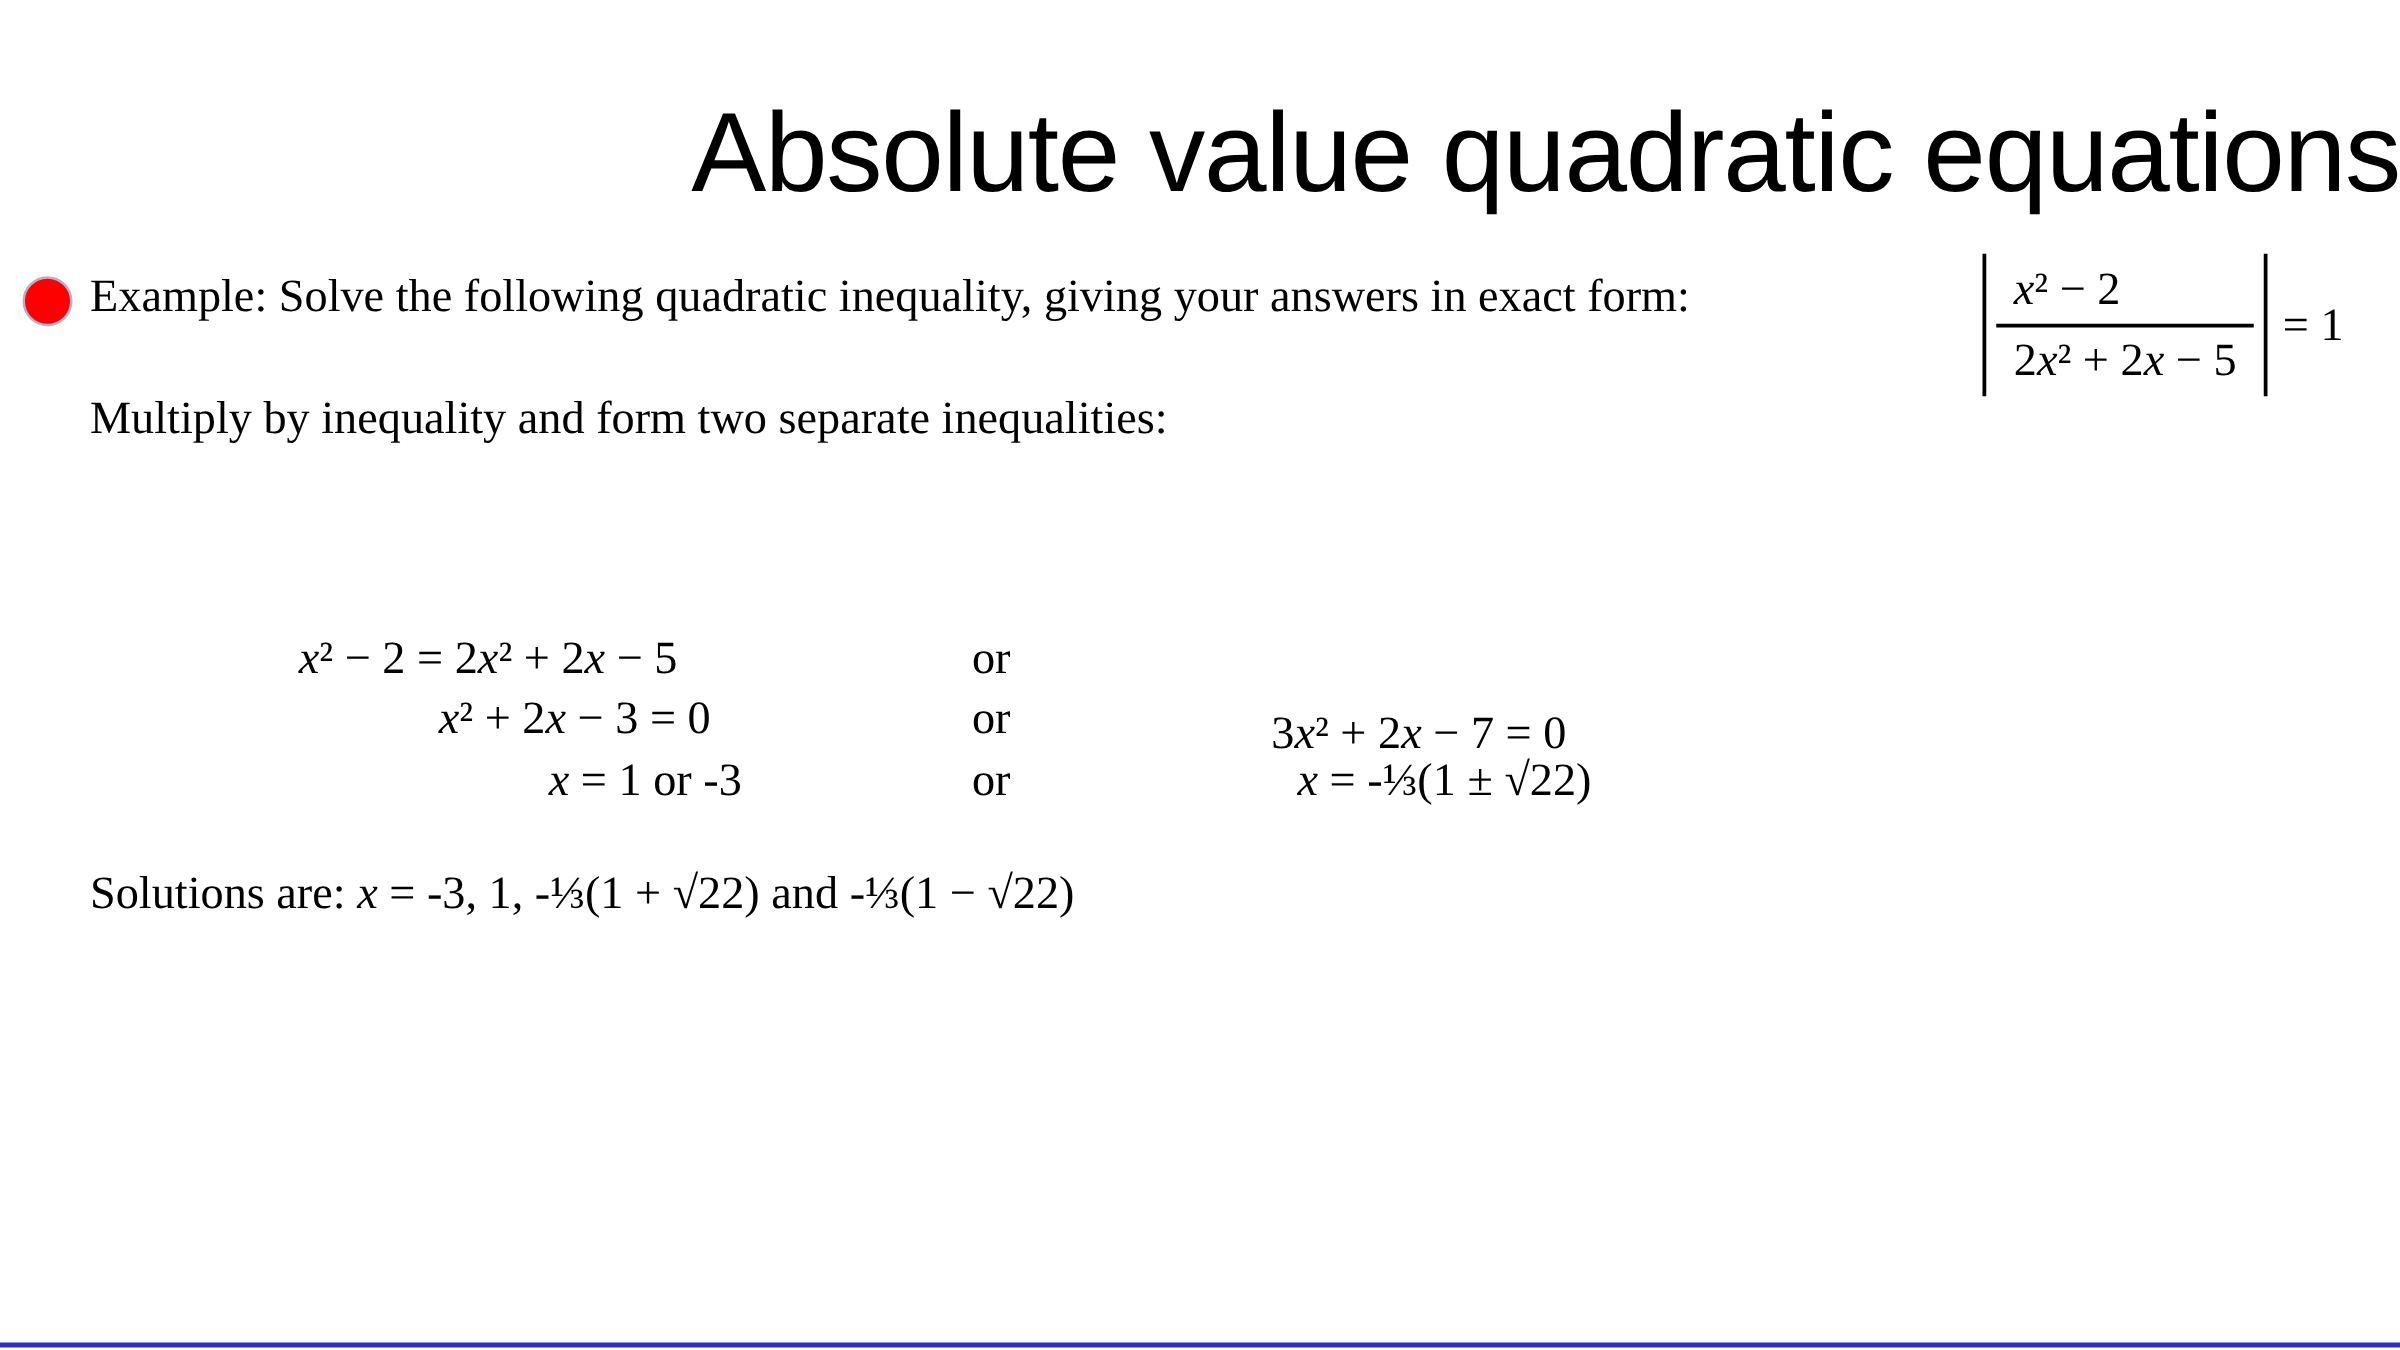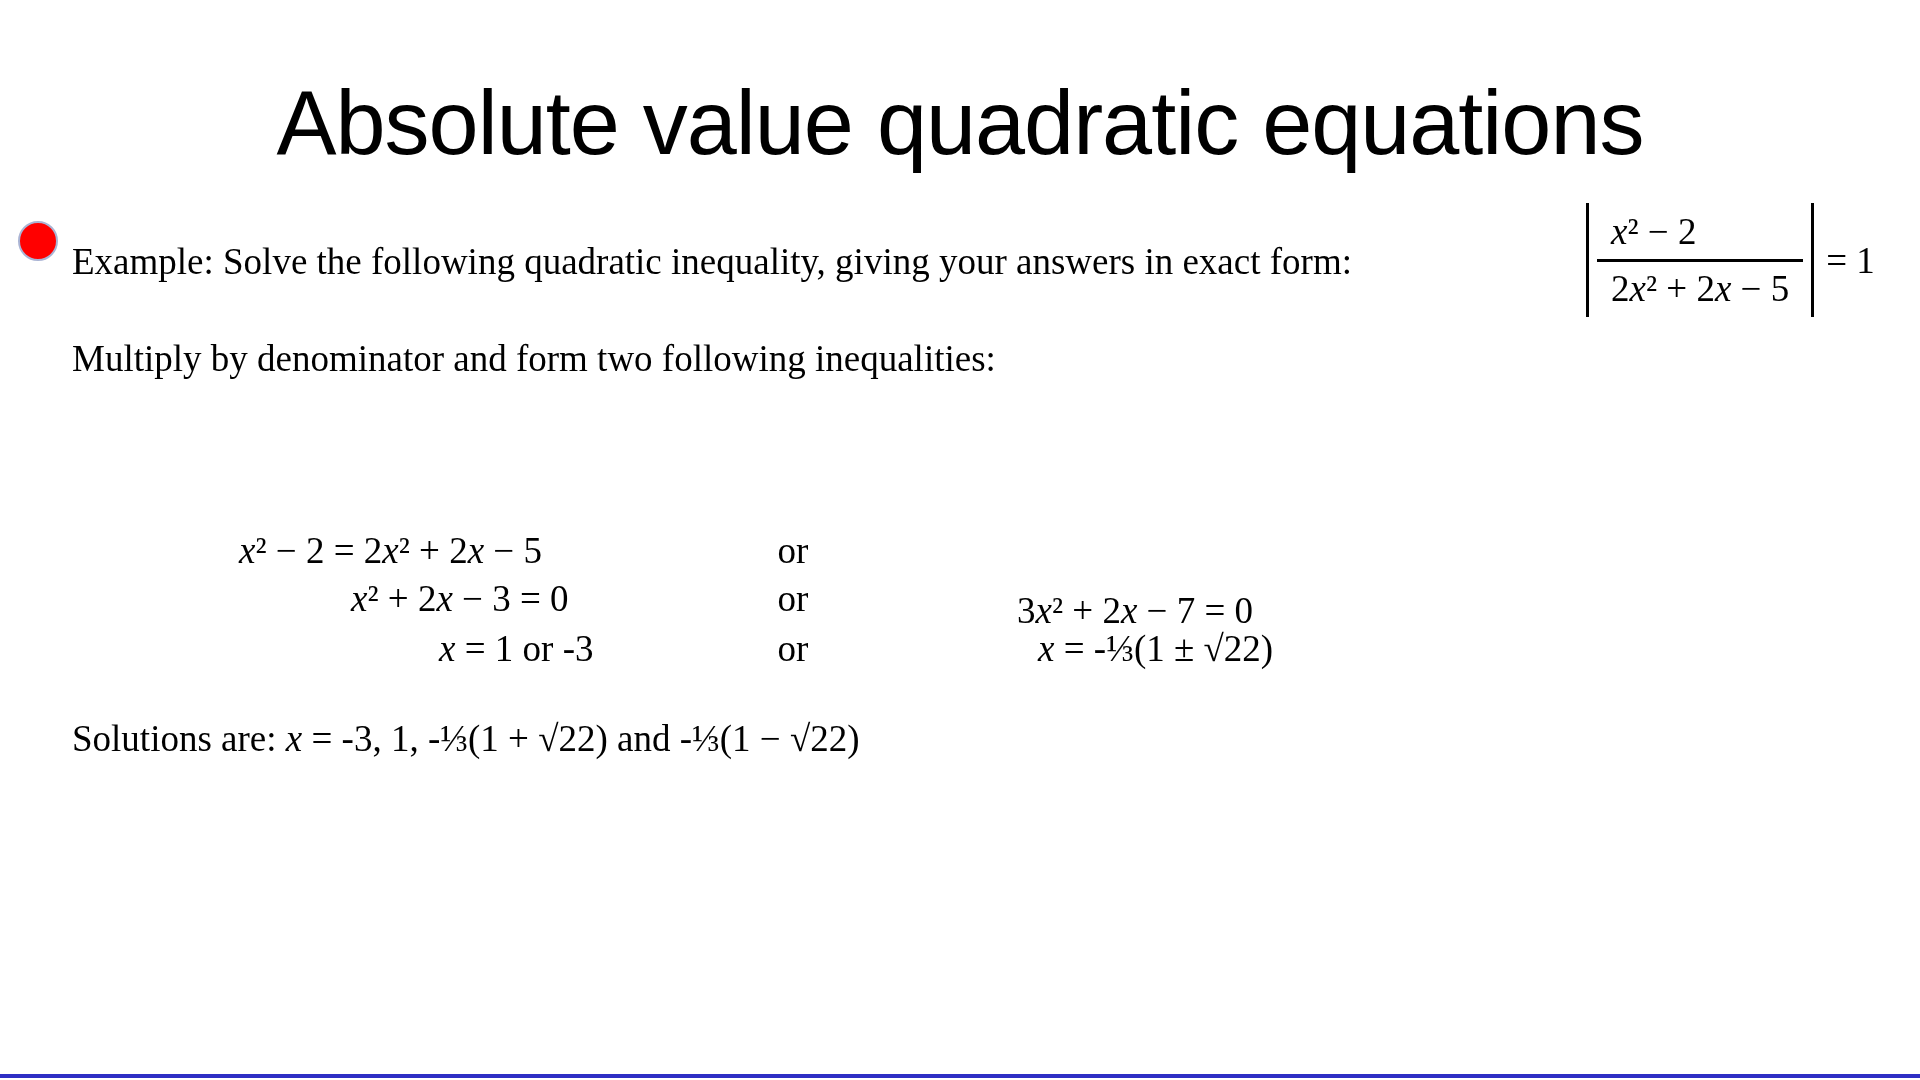--- a/index.html
+++ b/index.html
@@ -1,23 +1,23 @@
 <!DOCTYPE html>
 <html style="--bullet: #ff0000; --bottom_bar: #2e2ec4;"><head>
 <meta charset="utf-8">
 <style>
   html,body{margin:0;padding:0;background:#fff;}
   .slide{position:relative;width:1920px;height:1080px;background:#ffffff;overflow:hidden;
          font-family:"Liberation Serif", serif;color:#000;}
-  .title{position:absolute;top:74px;left:0;width:100%;text-align:center;
+  .title{position:absolute;top:74px;left:0;width:100%;text-align:right;
          font-family:"Liberation Sans", sans-serif;font-size:90px;letter-spacing:-1px;
          line-height:1.1;white-space:nowrap;}
   .bullet{position:absolute;left:18px;top:221px;width:40px;height:40px;border-radius:50%;
           background:var(--bullet,#ff0000);border:2px solid #aab4d4;box-sizing:border-box;}
-  .line{position:absolute;font-size:37px;line-height:1.25;white-space:nowrap;margin-top:24px;}
+  .line{position:absolute;font-size:37px;line-height:1.25;white-space:nowrap;}
   .ex-text{left:72px;top:215px;}
   .multiply{left:72px;top:312px;}
   .abseq{left:242px;top:404px;}
   .r1l{left:239px;top:504px;}
   .r1or{left:758px;top:504px;width:70px;text-align:center;}
   .r1r{left:930px;top:504px;}
   .r2l{left:351px;top:552px;}
   .r2or{left:758px;top:552px;width:70px;text-align:center;}
   .r2r{left:1017px;top:564px;}
   .r3l{left:439px;top:602px;}
@@ -50,21 +50,21 @@
   <div class="frac-group">
     <div class="abs-bar"></div>
     <div class="frac">
       <div class="num"><i>x</i>² − 2</div>
       <div class="den">2<i>x</i>² + 2<i>x</i> − 5</div>
     </div>
     <div class="abs-bar"></div>
     <div class="frac-eq">= 1</div>
   </div>
 
-  <div class="line multiply">Multiply by denominator and form two following inequalities:</div>
+  <div class="line multiply">Multiply by inequality and form two separate inequalities:</div>
 
 
   <div class="line r1l"><i>x</i>² − 2 = 2<i>x</i>² + 2<i>x</i> − 5</div>
   <div class="line r1or">or</div>
 
   <div class="line r2l"><i>x</i>² + 2<i>x</i> − 3 = 0</div>
   <div class="line r2or">or</div>
   <div class="line r2r">3<i>x</i>² + 2<i>x</i> − 7 = 0</div>
 
   <div class="line r3l"><i>x</i> = 1 or -3</div>

